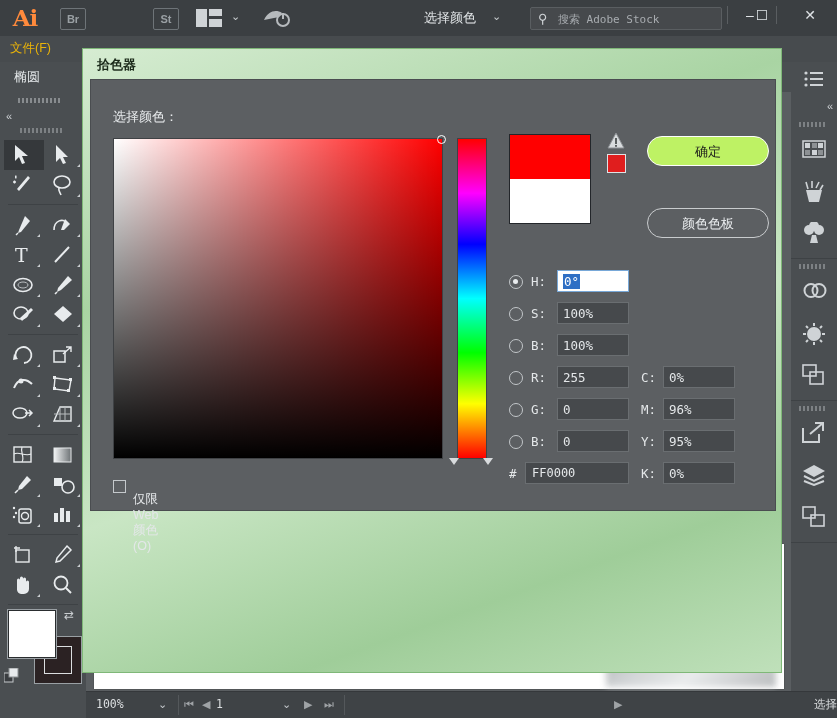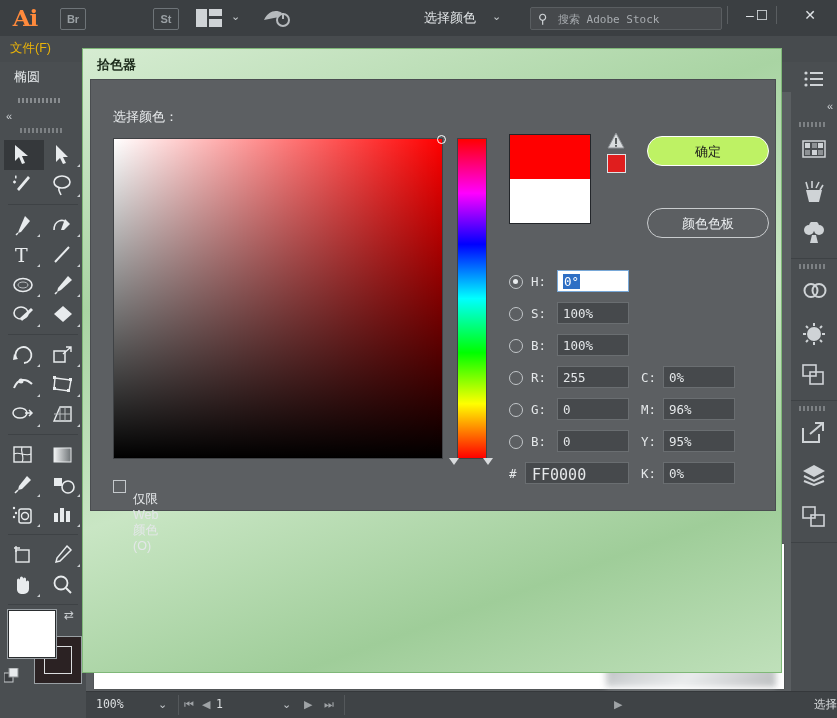--- a/index.html
+++ b/index.html
@@ -153,21 +153,21 @@
   .cfld{position:absolute;left:22px;top:0;width:72px;height:22px;background:#46494c;
     border:1px solid #6a6e71;box-sizing:border-box;}
   .cfld span{position:absolute;left:5px;top:3px;font-size:12.5px;color:#e4e7e9;
     font-family:"DejaVu Sans Mono",monospace;}
 
   .hexrow{position:absolute;left:418px;top:348px;height:25px;}
   .hexsym{position:absolute;left:0;top:4px;font-size:12.5px;color:#e4e7e9;
     font-family:"DejaVu Sans Mono",monospace;}
   .hexfld{position:absolute;left:16px;top:0;width:104px;height:22px;background:#46494c;
     border:1px solid #6a6e71;box-sizing:border-box;}
-  .hexfld span{position:absolute;left:6px;top:3px;font-size:15px;color:#e4e7e9;
+  .hexfld span{position:absolute;left:6px;top:3px;font-size:12px;color:#e4e7e9;
     font-family:"DejaVu Sans Mono",monospace;}
 
   .webonly{position:absolute;left:22px;top:398px;height:20px;}
   .cbx{position:absolute;left:0;top:2px;width:13px;height:13px;background:#5c5f62;
     border:1px solid #c5c9cc;box-sizing:border-box;}
   .cbl{position:absolute;left:20px;top:0;font-size:12.5px;color:#e4e7e9;margin-top:13px;}
 </style>
 </head>
 <body>
 

